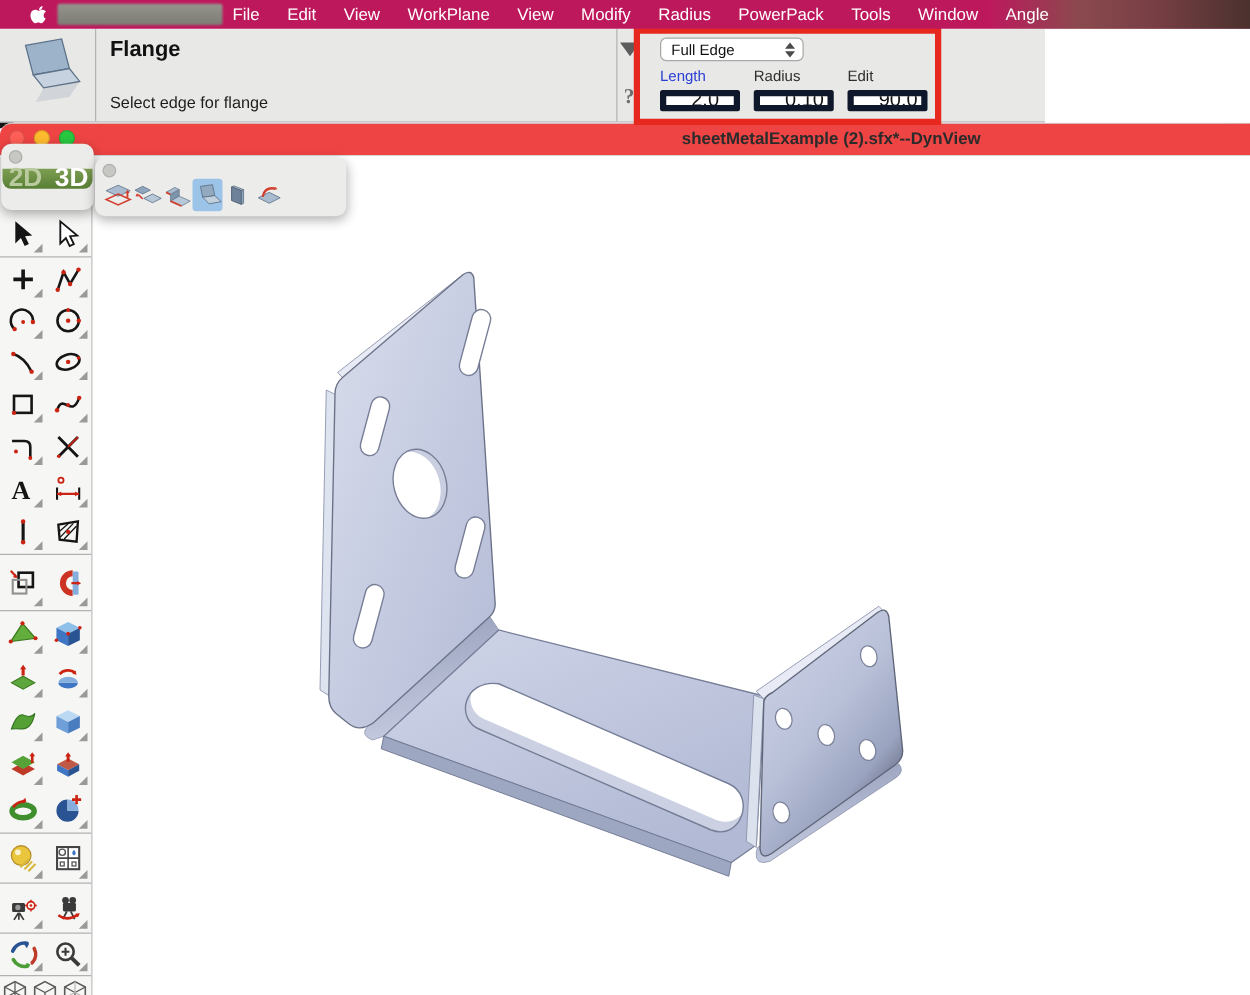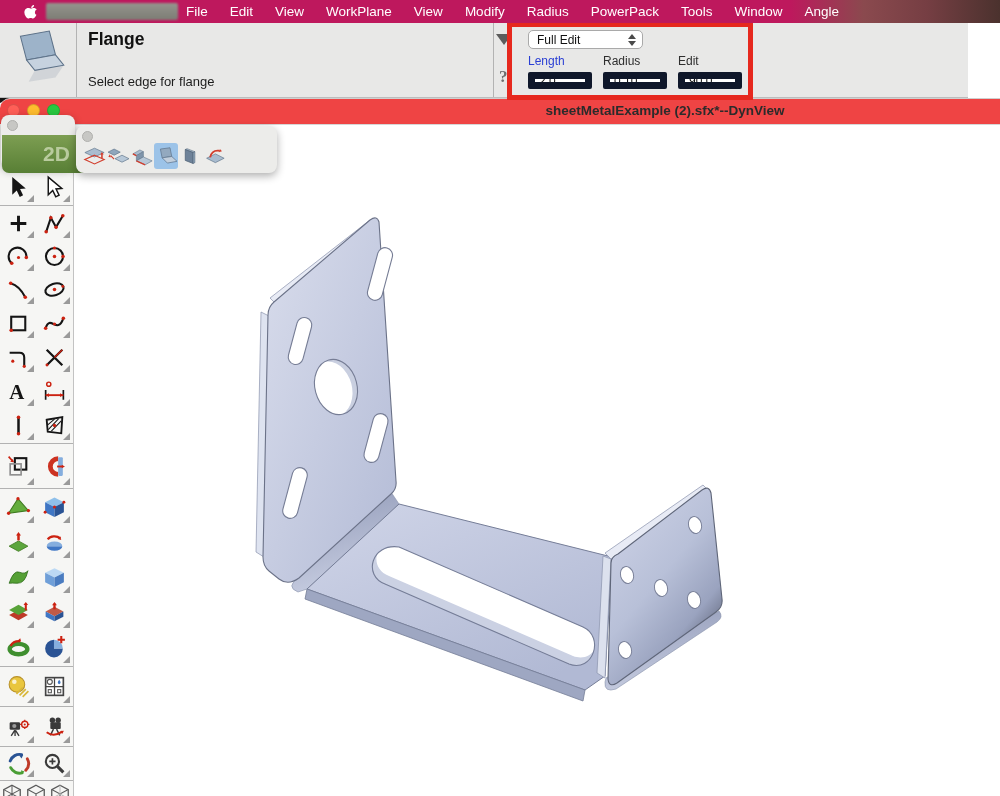--- a/index.html
+++ b/index.html
@@ -10,21 +10,21 @@
   .menubar{position:absolute;left:0;top:0;width:1000px;height:23px;background:#be185d;z-index:20;}
   .menubar .wall{position:absolute;right:0;top:0;height:23px;width:210px;
     background:linear-gradient(90deg,rgba(90,105,60,0) 0%,rgba(96,114,66,.55) 35%,rgba(70,88,50,.6) 65%,rgba(46,56,34,.8) 100%);}
   .apple{position:absolute;left:24px;top:4px;width:15px;height:15px;}
   .blurpill{position:absolute;left:46px;top:3px;width:132px;height:17px;border-radius:2px;
     background:linear-gradient(#95958e,#7c7c74);filter:blur(1px);}
   .menu-items{position:absolute;left:186px;top:0;height:23px;display:flex;gap:22px;align-items:center;}
   .menu-item{color:#fff;font-size:13.5px;white-space:nowrap;cursor:default;}
 
   
-  .toolstrip{position:absolute;left:0;top:23px;width:968px;height:74px;background:#e8e8e7;
+  .toolstrip{position:absolute;left:0;top:23px;width:836px;height:74px;background:#e8e8e7;
     border-bottom:1px solid #bdbdbd;z-index:10;}
   .vsep{position:absolute;top:0;bottom:0;width:1px;background:#b3b3b3;}
   .flange-ico{position:absolute;left:10px;top:5px;}
   .tool-title{position:absolute;left:88px;top:6px;font-size:17.5px;font-weight:bold;color:#111;}
   .tool-sub{position:absolute;left:88px;top:51px;font-size:13px;color:#1d1d1d;}
   .tri-down{position:absolute;left:496px;top:11px;width:0;height:0;
     border-left:8px solid transparent;border-right:8px solid transparent;border-top:11px solid #5c5c5c;}
   .qmark{position:absolute;left:499px;top:44px;font-family:"Liberation Serif",serif;
     font-weight:bold;font-size:17px;color:#6e6e6e;}
 
@@ -35,22 +35,22 @@
     border:1px solid #a9a9a9;border-radius:5px;box-sizing:border-box;display:flex;align-items:center;
     font-size:12px;color:#111;padding-left:8px;}
   .stepper{position:absolute;right:5px;top:2px;width:10px;height:13px;}
   .stepper .up{position:absolute;left:1px;top:1px;width:0;height:0;
     border-left:4px solid transparent;border-right:4px solid transparent;border-bottom:5px solid #4a4a4a;}
   .stepper .dn{position:absolute;left:1px;bottom:0px;width:0;height:0;
     border-left:4px solid transparent;border-right:4px solid transparent;border-top:5px solid #4a4a4a;}
   .pfield{position:absolute;top:27px;width:70px;}
   .pfield .lbl{font-size:12px;color:#2e2e2e;display:block;}
   .pfield .lbl.hl{color:#2a3fd4;}
-  .pfield input{margin-top:4px;width:64px;height:17px;border:7px solid #0f172a;border-radius:2px;
-    font-size:12px;font-family:"Liberation Sans",sans-serif;padding:0 0 0 4px;color:#111;box-sizing:border-box;}
+  .pfield input{margin-top:4px;width:64px;height:17px;border:5px solid #0f172a;border-radius:2px;
+    font-size:16px;font-family:"Liberation Sans",sans-serif;padding:0 0 0 20px;color:#111;box-sizing:border-box;}
 
   
   .titlebar{position:absolute;left:0;top:98px;width:1000px;height:25px;background:#ef4444;
     border-bottom:1px solid #d6d6d6;border-top:1px solid #cfcfcf;border-top-left-radius:10px;z-index:4;}
   .corner-wedge{position:absolute;left:0;top:95px;width:17px;height:8px;background:#141414;
     clip-path:polygon(0 0,100% 0,0 100%);z-index:3;}
   .lights{position:absolute;left:7px;top:5px;display:flex;gap:7px;}
   .light{width:13px;height:13px;border-radius:50%;box-sizing:border-box;border:1px solid rgba(0,0,0,.15);}
   .doc-title{position:absolute;left:465px;top:4px;width:400px;text-align:center;
     font-size:13.5px;font-weight:bold;color:#2b2b2b;}
@@ -70,22 +70,22 @@
   .tb-div{height:1px;background:#b2b2b2;margin:1px 0;}
   .ticon{width:25px;height:25px;}
   .tb-row.wide .ticon{width:22px;height:22px;}
 
   
   .palette{position:absolute;background:#ececea;border-radius:8px;
     box-shadow:0 3px 9px rgba(0,0,0,.32);z-index:8;}
   .pal-dot{position:absolute;left:6px;top:5px;width:9px;height:9px;border-radius:50%;
     background:#c7c7c4;border:1px solid #b0b0ad;}
   .mode-pal{left:1px;top:115px;width:74px;height:53px;}
-  .mode-banner{position:absolute;left:1px;top:20px;width:72px;height:38px;border-radius:0 0 7px 7px;
-    background:linear-gradient(#7d9e52,#587f35);display:flex;align-items:center;padding-left:36px;}
+  .mode-banner{position:absolute;left:1px;top:20px;width:72px;height:16px;border-radius:0 0 7px 7px;
+    background:linear-gradient(#7d9e52,#587f35);display:flex;align-items:center;}
   .mode-2d{font-size:21px;font-weight:bold;color:#b9cb9e;margin-left:5px;}
   .mode-3d{font-size:21px;font-weight:bold;color:#ffffff;margin-left:10px;}
   .sm-pal{left:76px;top:126px;width:201px;height:47px;}
   .sm-tools{position:absolute;left:6px;top:17px;display:flex;}
   .sm-cell{width:24px;height:26px;display:flex;align-items:center;justify-content:center;border-radius:3px;cursor:default;}
   .sm-cell.sel{background:#9cc3e8;}
   .sm-cell svg{width:23px;height:21px;}
 </style>
 </head>
 <body>
@@ -124,21 +124,21 @@
   <div class="vsep" style="left:76px;"></div>
   <div class="tool-title">Flange</div>
   <div class="tool-sub">Select edge for flange</div>
   <div class="vsep" style="left:493px;"></div>
   <div class="tri-down"></div>
   <div class="qmark">?</div>
 </div>
 
 <div class="red-box">
   <div class="dropdown">
-    <span>Full Edit</span>
+    <span>Full Edge</span>
     <span class="stepper">
         <span class="up"></span>
         <span class="dn"></span>
       </span>
   </div>
   <div id="param-fields">
       <div class="pfield" style="left: 16px;"><span class="lbl hl">Length</span><input value="2.0" style=""></div>
       <div class="pfield" style="left: 91px;"><span class="lbl">Radius</span><input value="0.10" style=""></div>
       <div class="pfield" style="left: 166px;"><span class="lbl">Edit</span><input value="90.0" style=""></div>
     </div>

